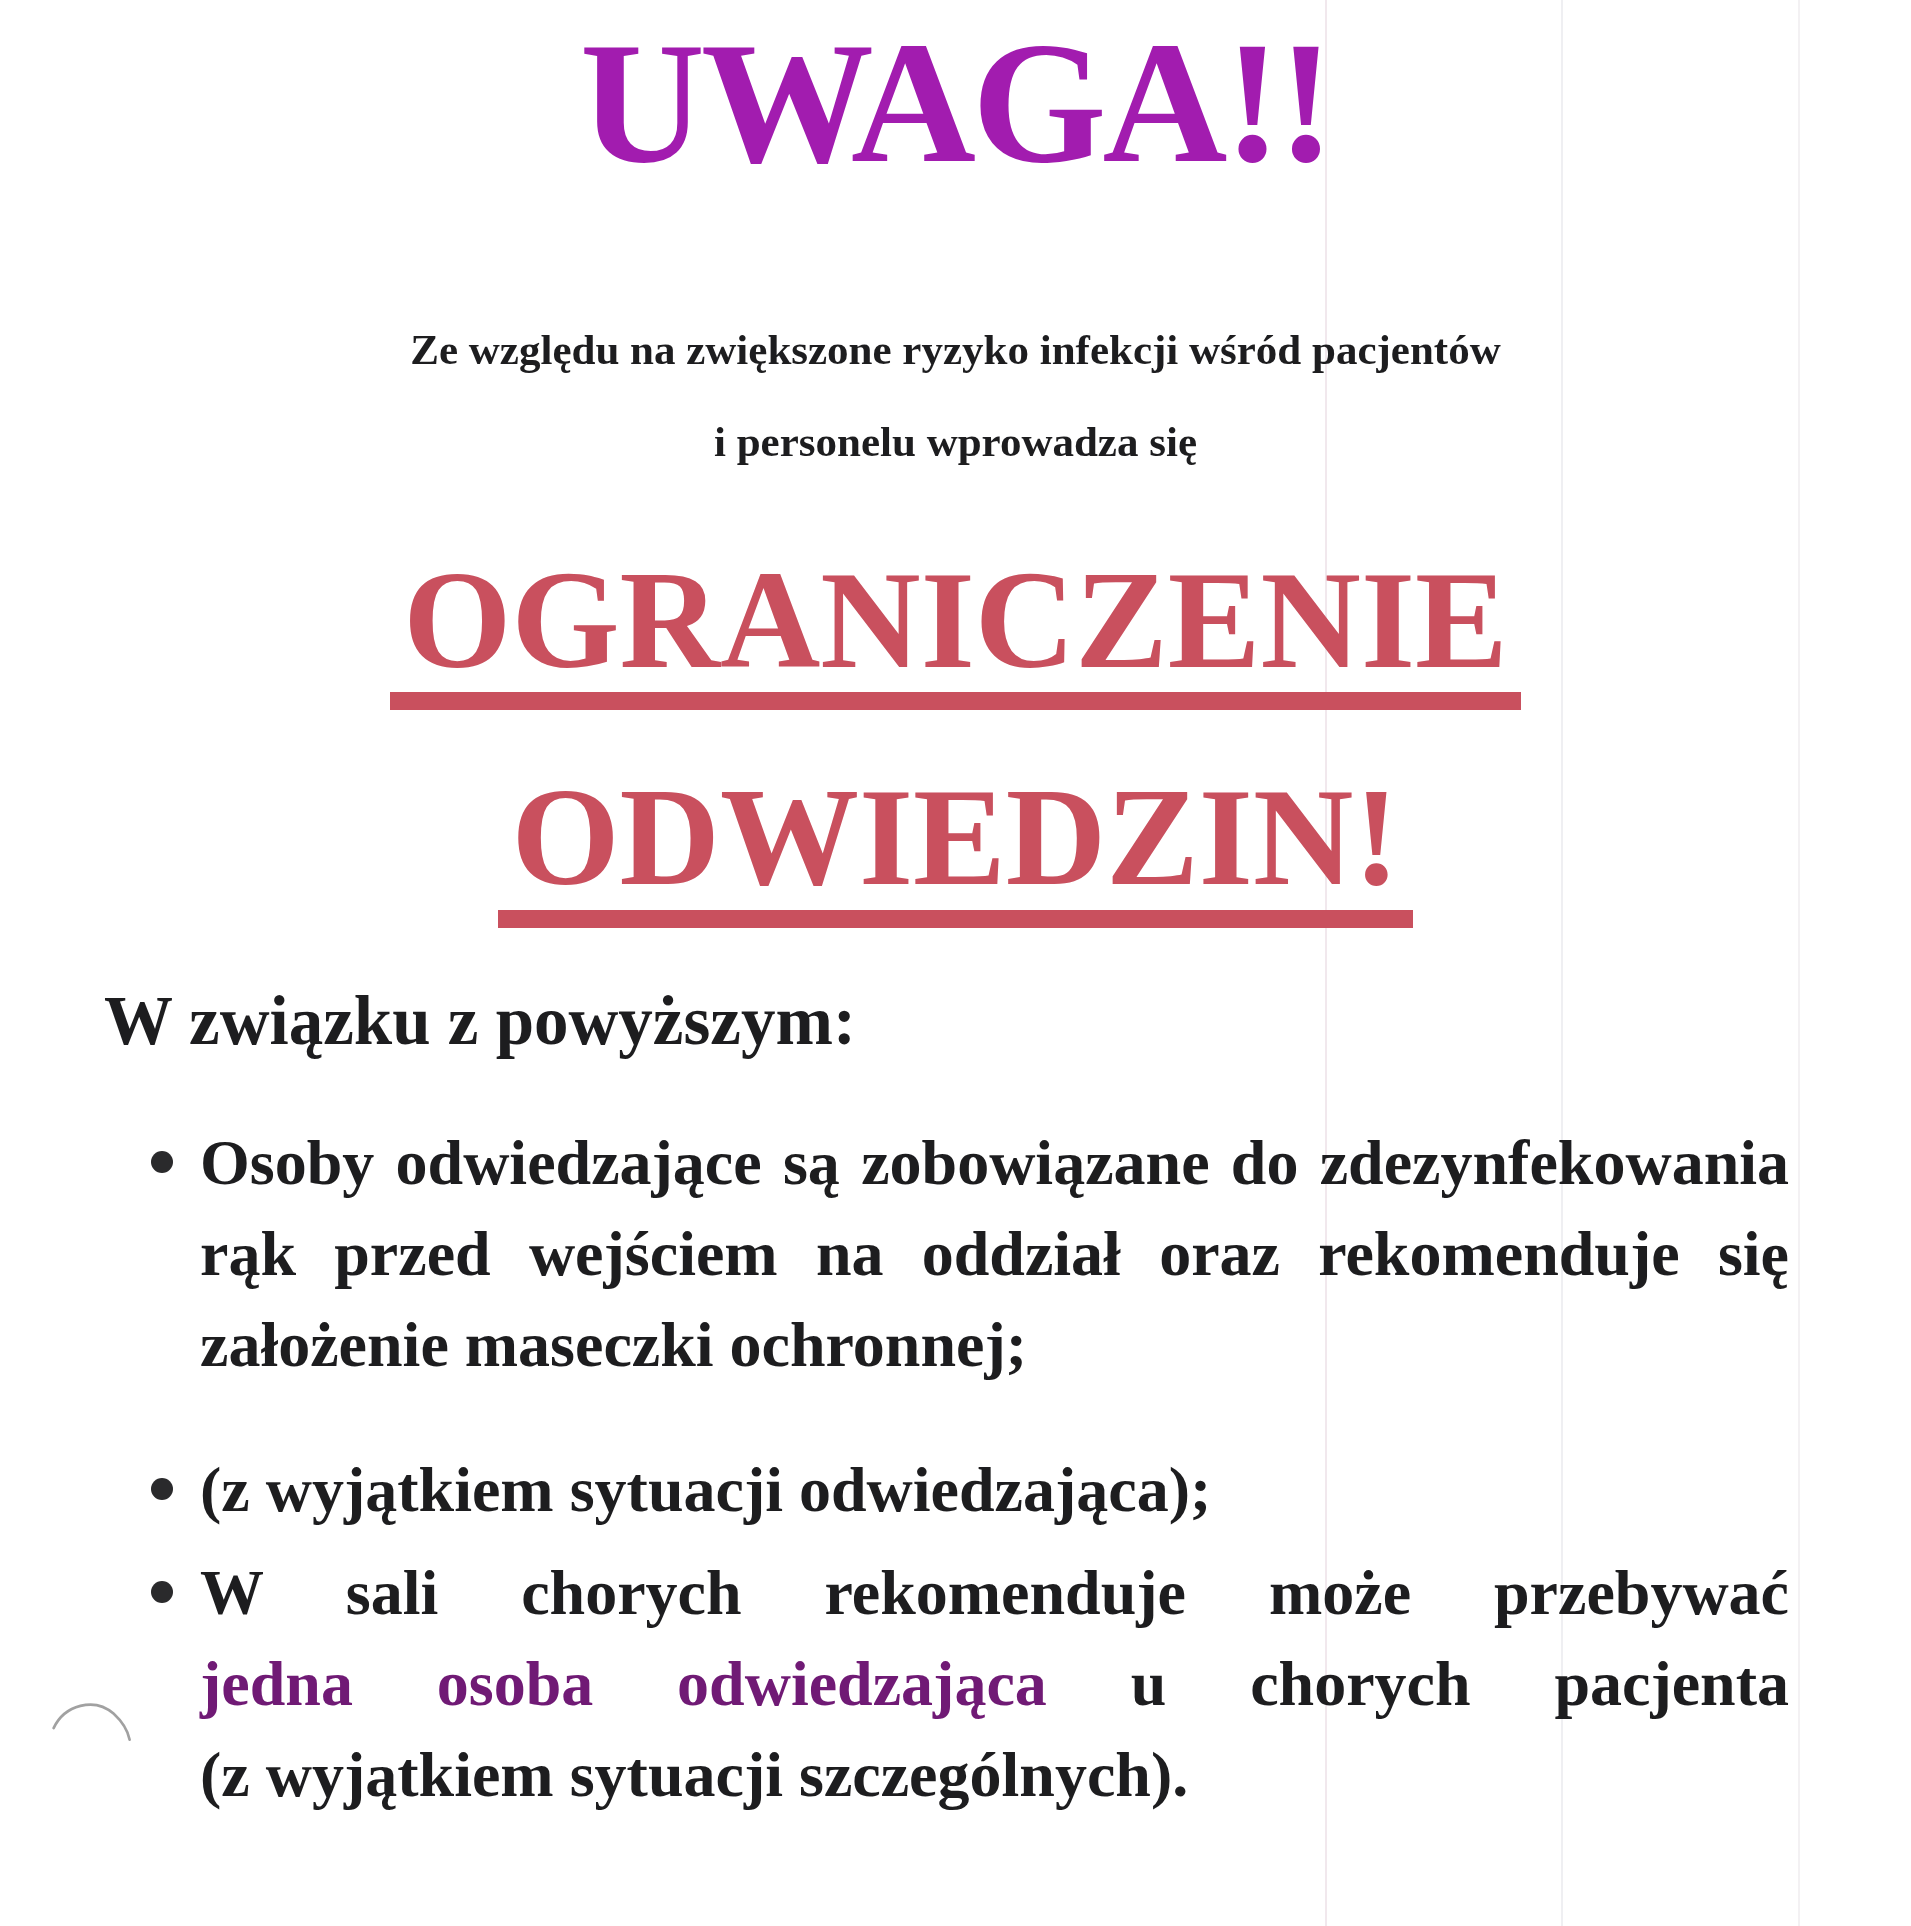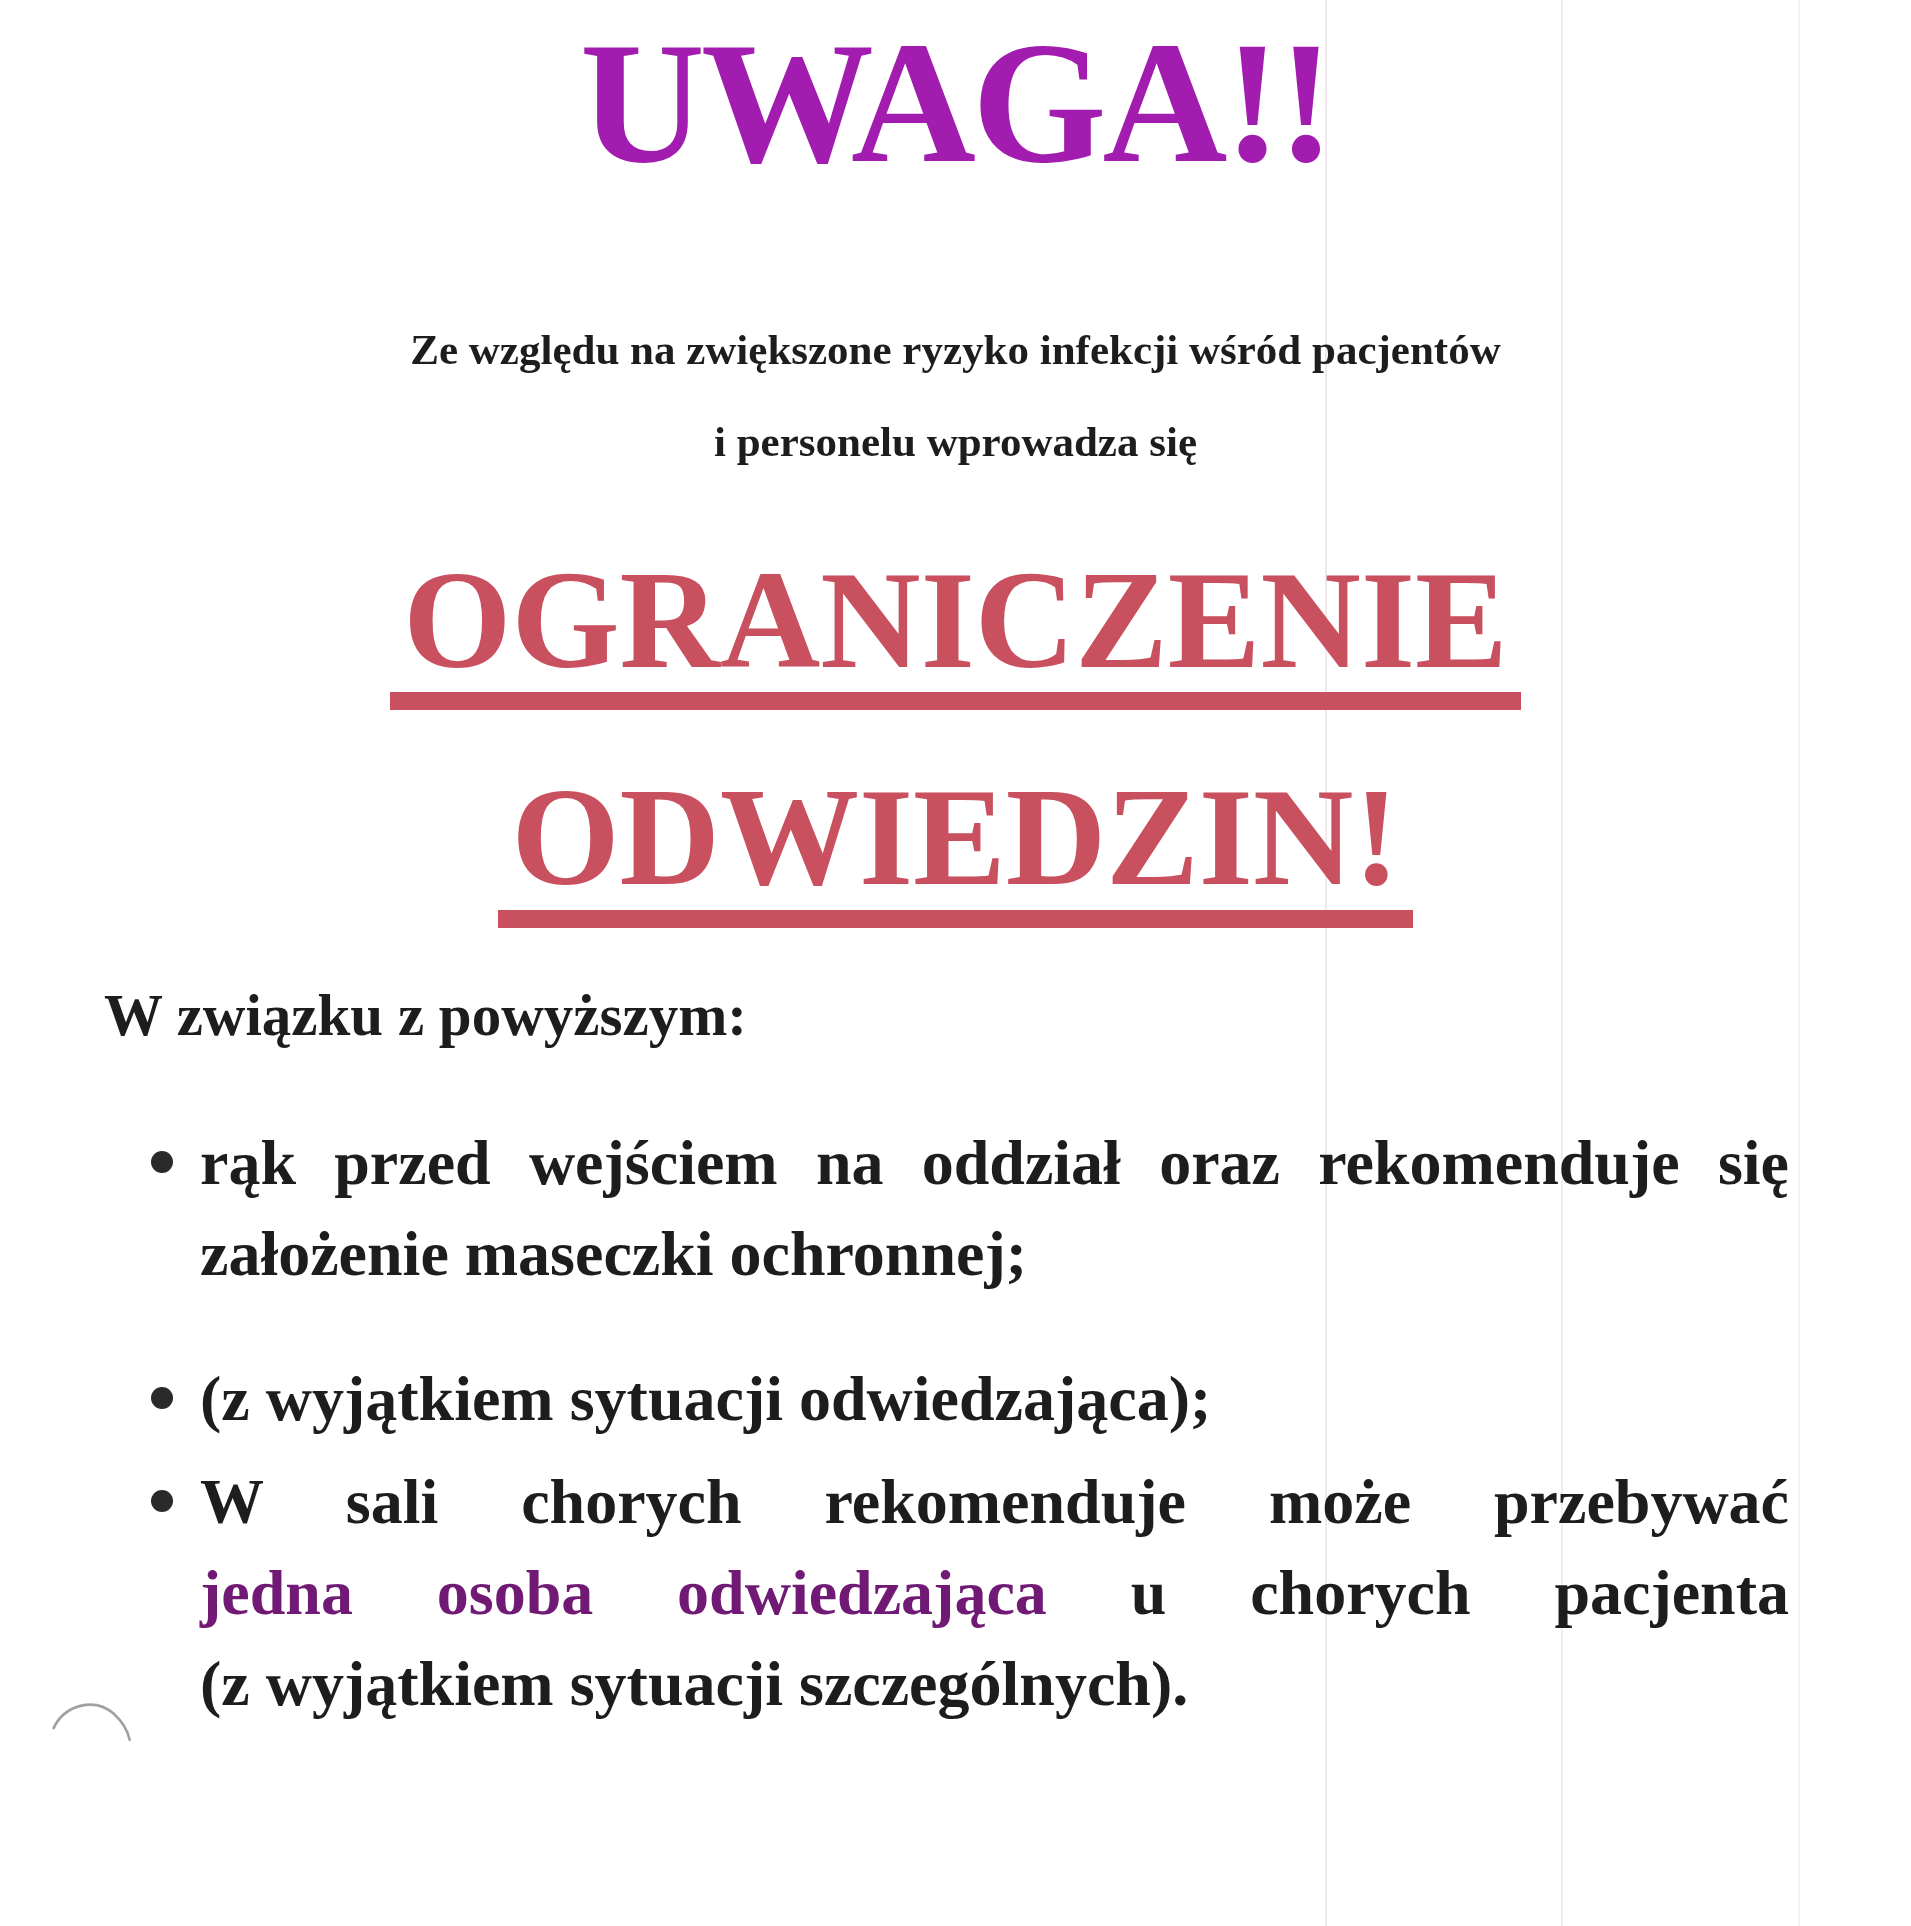--- a/index.html
+++ b/index.html
@@ -47,21 +47,21 @@
   .red-line + .red-line { margin-top: 58px; }
   .red-line span {
     display: inline-block;
     font-size: 139px; line-height: 1;
     padding: 0 13.5px 2.3px 13.5px;
     border-bottom: 18.5px solid #c9505e;
   }
 
   .lead {
     position: absolute; top: 980px; left: 104px;
-    font-size: 59px; line-height: 1.2;
+    font-size: 69px; line-height: 1.2;
   }
 
   .bullets {
     position: absolute; top: 1117px; left: 200px; width: 1589px;
     list-style: none; margin: 0; padding: 0;
     font-size: 64px;
   }
   .bullets li { position: relative; margin: 0; padding: 0; }
   .bullets li + li.gap-lg { margin-top: 54px; }
   .bullets li + li.gap-sm { margin-top: 11.6px; }
@@ -104,20 +104,21 @@
     <div class="red-line">
       <span>ODWIEDZIN!</span>
     </div>
   </div>
 
   <div class="lead">W związku z powyższym:</div>
 
   <ul class="bullets">
     <li>
       <span class="dot"></span>
+      <div class="b-line jl">Osoby odwiedzające są zobowiązane do zdezynfekowania</div>
       <div class="b-line jl">rąk przed wejściem na oddział oraz rekomenduje się</div>
       <div class="b-line ll">założenie maseczki ochronnej;</div>
     </li>
     <li class="gap-lg">
       <span class="dot"></span>
       <div class="b-line ll">(z wyjątkiem sytuacji odwiedzająca);</div>
     </li>
     <li class="gap-sm">
       <span class="dot"></span>
       <div class="b-line jl">W sali chorych rekomenduje może przebywać</div>

